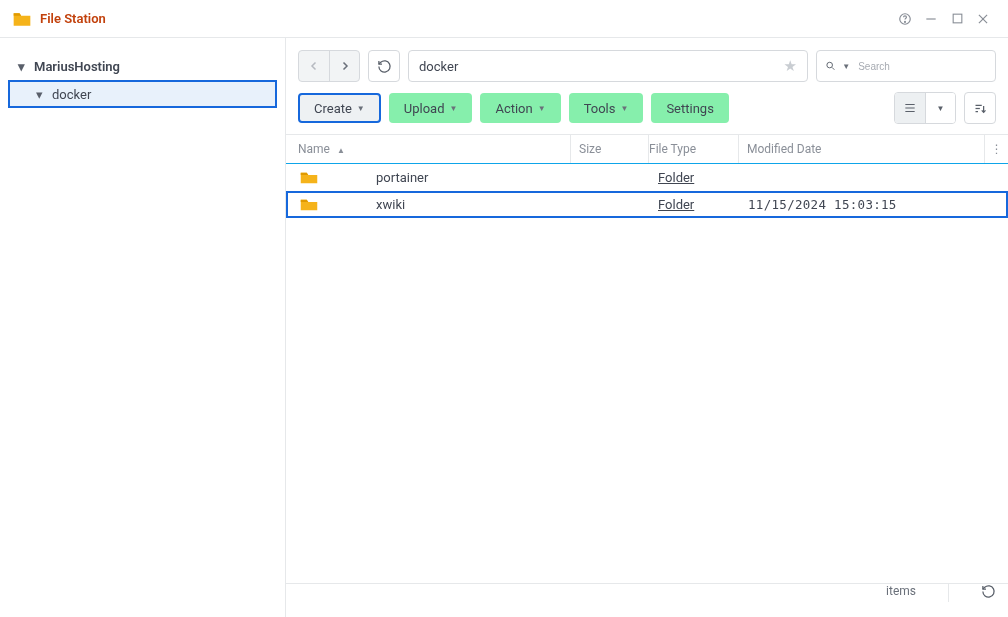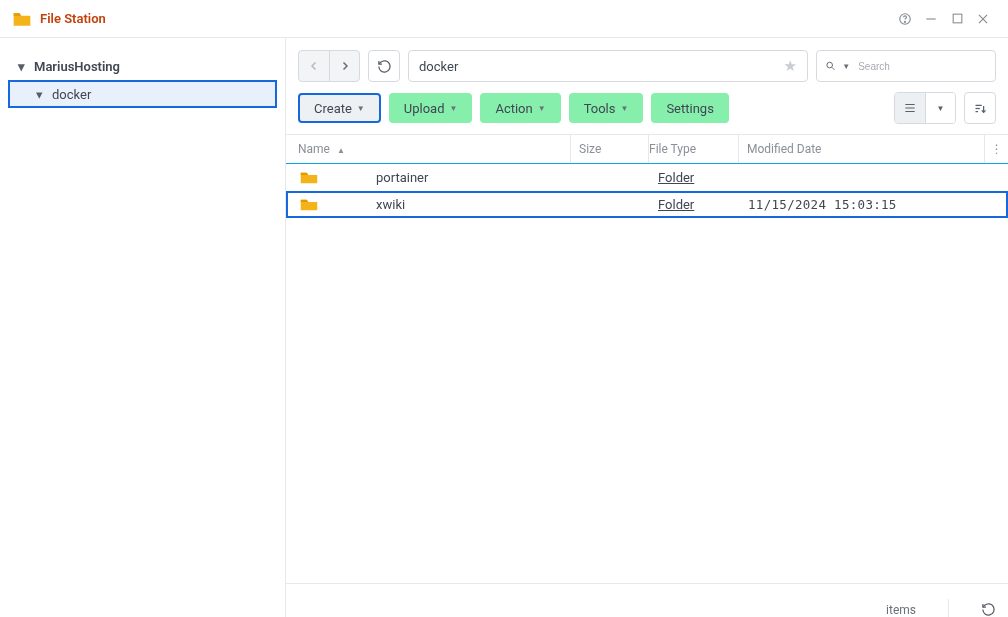--- a/index.html
+++ b/index.html
@@ -235,21 +235,21 @@
   .row .c-name { width: 272px; display:flex; align-items:center; color:#404652;gap:48px; }
   .row .c-size { width: 78px; padding-left: 8px; }
   .row .c-type { width: 90px; padding-left: 8px; color:#404652;text-decoration:underline;}
   .row .c-date { flex: 1; padding-left: 8px; font-family: ui-monospace, Menlo, Consolas, monospace; font-size:12.5px; color:#404652; letter-spacing: 0.3px;}
 
   
   .status {
     height: 34px;
     border-top: 1px solid #e6e8ea;
     display: flex;
-    align-items: flex-end;
+    align-items: flex-start;
     justify-content: flex-end;
     padding: 0 12px;
     gap: 32px;
     color: #6a707a;
     font-size: 12px;
   }
   .status .divider { width:1px; height:18px; background:#e6e8ea; }
   .status .refresh { cursor:pointer; color:#5a606a; }
 
   svg { display: block; }

